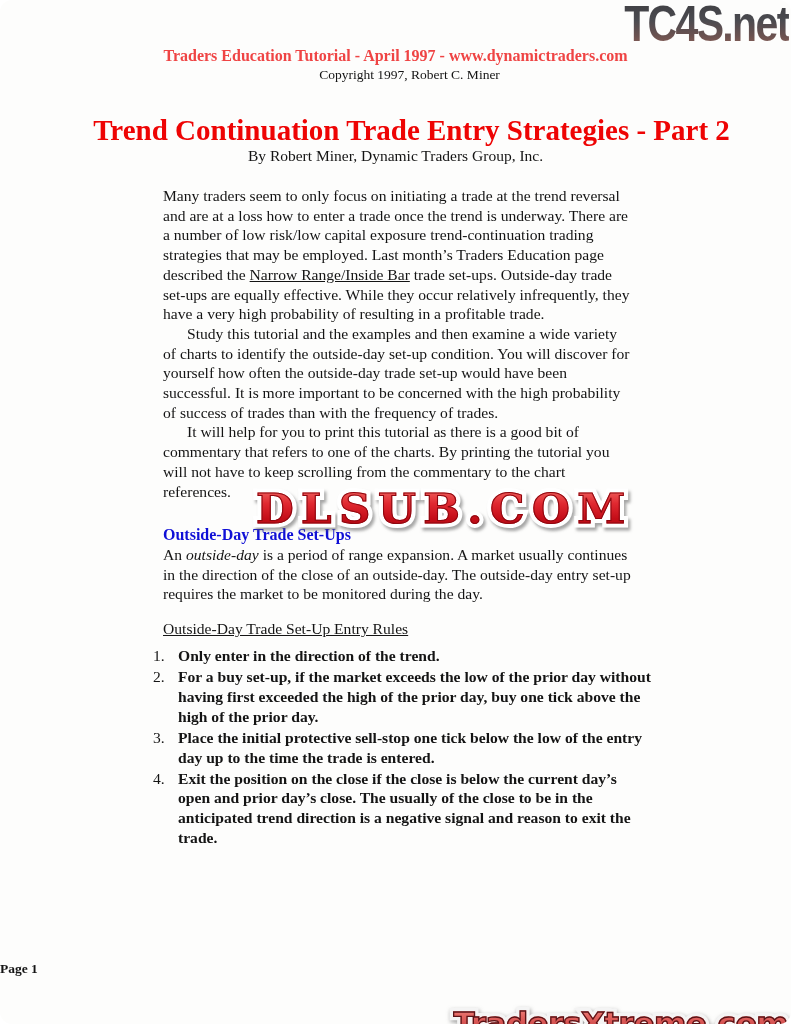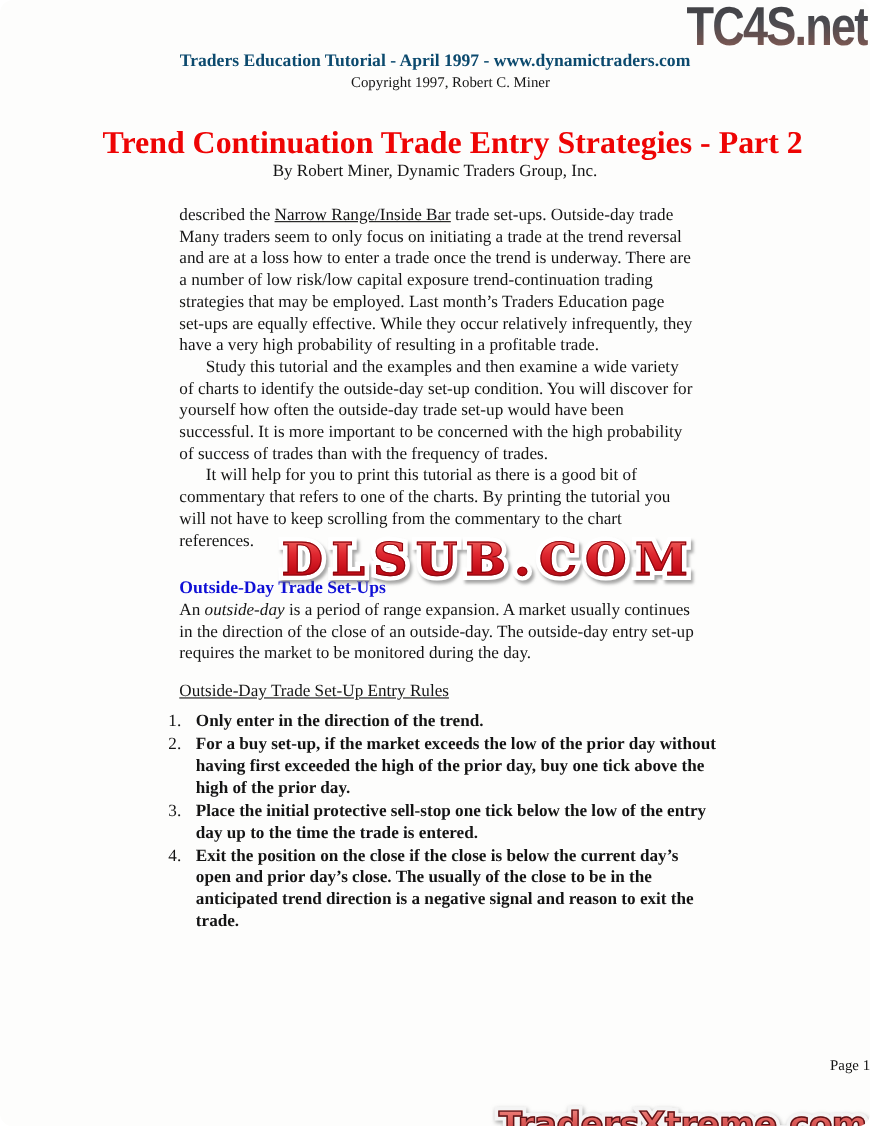--- a/index.html
+++ b/index.html
@@ -9,21 +9,21 @@
   
   .tc4s{position:absolute;top:0;right:2px;z-index:3;}
   .tc4s-text{display:inline-block;font-family:"Liberation Sans",sans-serif;font-weight:bold;
         font-size:50px;line-height:48px;letter-spacing:-2px;
         transform:scaleX(.82);transform-origin:100% 50%;
         background:linear-gradient(180deg,#3e3e42 0%,#4b4b50 42%,#6b5250 75%,#8f6158 100%);
         -webkit-background-clip:text;background-clip:text;color:transparent;}
 
   
   .hdr-blue{position:absolute;top:47px;left:0;width:100%;text-align:center;
-        font-weight:bold;font-size:16px;color:#0c4a6e;}
+        font-weight:bold;font-size:16px;color:#ef4444;}
   .copyright{position:absolute;top:67px;left:0;width:100%;text-align:center;font-size:13.5px;padding-left:14px;}
   .title{position:absolute;top:114px;left:0;width:100%;margin:0;text-align:center;
         font-size:29px;font-weight:bold;color:#ee0404;padding-left:16px;}
   .byline{position:absolute;top:147px;left:0;width:100%;text-align:center;font-size:15.5px;font-weight:normal;}
 
   
   .bodytext{position:absolute;top:186px;left:163px;width:545px;font-size:15.6px;line-height:19.7px;}
   .para{white-space:pre-line;}
   .indent{text-indent:24px;}
   .u{text-decoration:underline;}
@@ -42,21 +42,21 @@
   .wm-back,.wm-front{font-family:"DejaVu Serif",serif;font-weight:bold;font-size:41px;line-height:44px;
         letter-spacing:7px;white-space:nowrap;transform:scaleX(1.06);transform-origin:0 50%;}
   .wm-back{position:absolute;left:0;top:0;color:#ffffff;-webkit-text-stroke:9px #ffffff;
         filter:drop-shadow(2px 3px 1.5px rgba(95,95,95,.55));}
   .wm-front{position:relative;display:inline-block;
         background:linear-gradient(180deg,#f26b65 0%,#e02830 38%,#c40d18 72%,#b00a12 100%);
         -webkit-background-clip:text;background-clip:text;color:transparent;
         -webkit-text-stroke:1px #8c070f;}
 
   
-  .pagenum{position:absolute;top:961px;left:0;width:100%;text-align:right;font-size:13.5px;}
+  .pagenum{position:absolute;top:961px;left:0;width:100%;text-align:left;font-size:13.5px;font-weight:bold;}
   .tx-logo{position:absolute;right:3px;top:974px;z-index:4;margin-top:28px;}
   .tx-back,.tx-front{font-family:"DejaVu Sans",sans-serif;font-weight:bold;font-size:31px;line-height:42px;
         letter-spacing:-.5px;white-space:nowrap;}
   .tx-back{position:absolute;left:0;top:0;color:#f4f4f4;-webkit-text-stroke:8px #f4f4f4;
         filter:drop-shadow(1px 2px 2px rgba(100,100,100,.6));}
   .tx-front{position:relative;display:inline-block;
         background:linear-gradient(180deg,#f59b94 0%,#e2635f 35%,#c03a3c 75%,#a82f33 100%);
         -webkit-background-clip:text;background-clip:text;color:transparent;
         -webkit-text-stroke:1.3px #591316;}
 </style>
@@ -69,25 +69,25 @@
     <span class="tc4s-text">TC4S.net</span>
   </div>
 
   <div class="hdr-blue">Traders Education Tutorial - April 1997 - www.dynamictraders.com</div>
   <div class="copyright">Copyright 1997, Robert C. Miner</div>
 
   <h1 class="title">Trend Continuation Trade Entry Strategies - Part 2</h1>
   <div class="byline">By Robert Miner, Dynamic Traders Group, Inc.</div>
 
   <div class="bodytext">
-    <div class="para"><span>described the </span><span class="u">Narrow Range/Inside Bar</span><span> trade set-ups. Outside-day trade</span></div>
     <div class="para">Many traders seem to only focus on initiating a trade at the trend reversal
 and are at a loss how to enter a trade once the trend is underway. There are
 a number of low risk/low capital exposure trend-continuation trading
 strategies that may be employed. Last month’s Traders Education page</div>
+    <div class="para"><span>described the </span><span class="u">Narrow Range/Inside Bar</span><span> trade set-ups. Outside-day trade</span></div>
     <div class="para">set-ups are equally effective. While they occur relatively infrequently, they
 have a very high probability of resulting in a profitable trade.</div>
     <div class="para indent">Study this tutorial and the examples and then examine a wide variety
 of charts to identify the outside-day set-up condition. You will discover for
 yourself how often the outside-day trade set-up would have been
 successful. It is more important to be concerned with the high probability
 of success of trades than with the frequency of trades.</div>
     <div class="para indent">It will help for you to print this tutorial as there is a good bit of
 commentary that refers to one of the charts. By printing the tutorial you
 will not have to keep scrolling from the commentary to the chart

